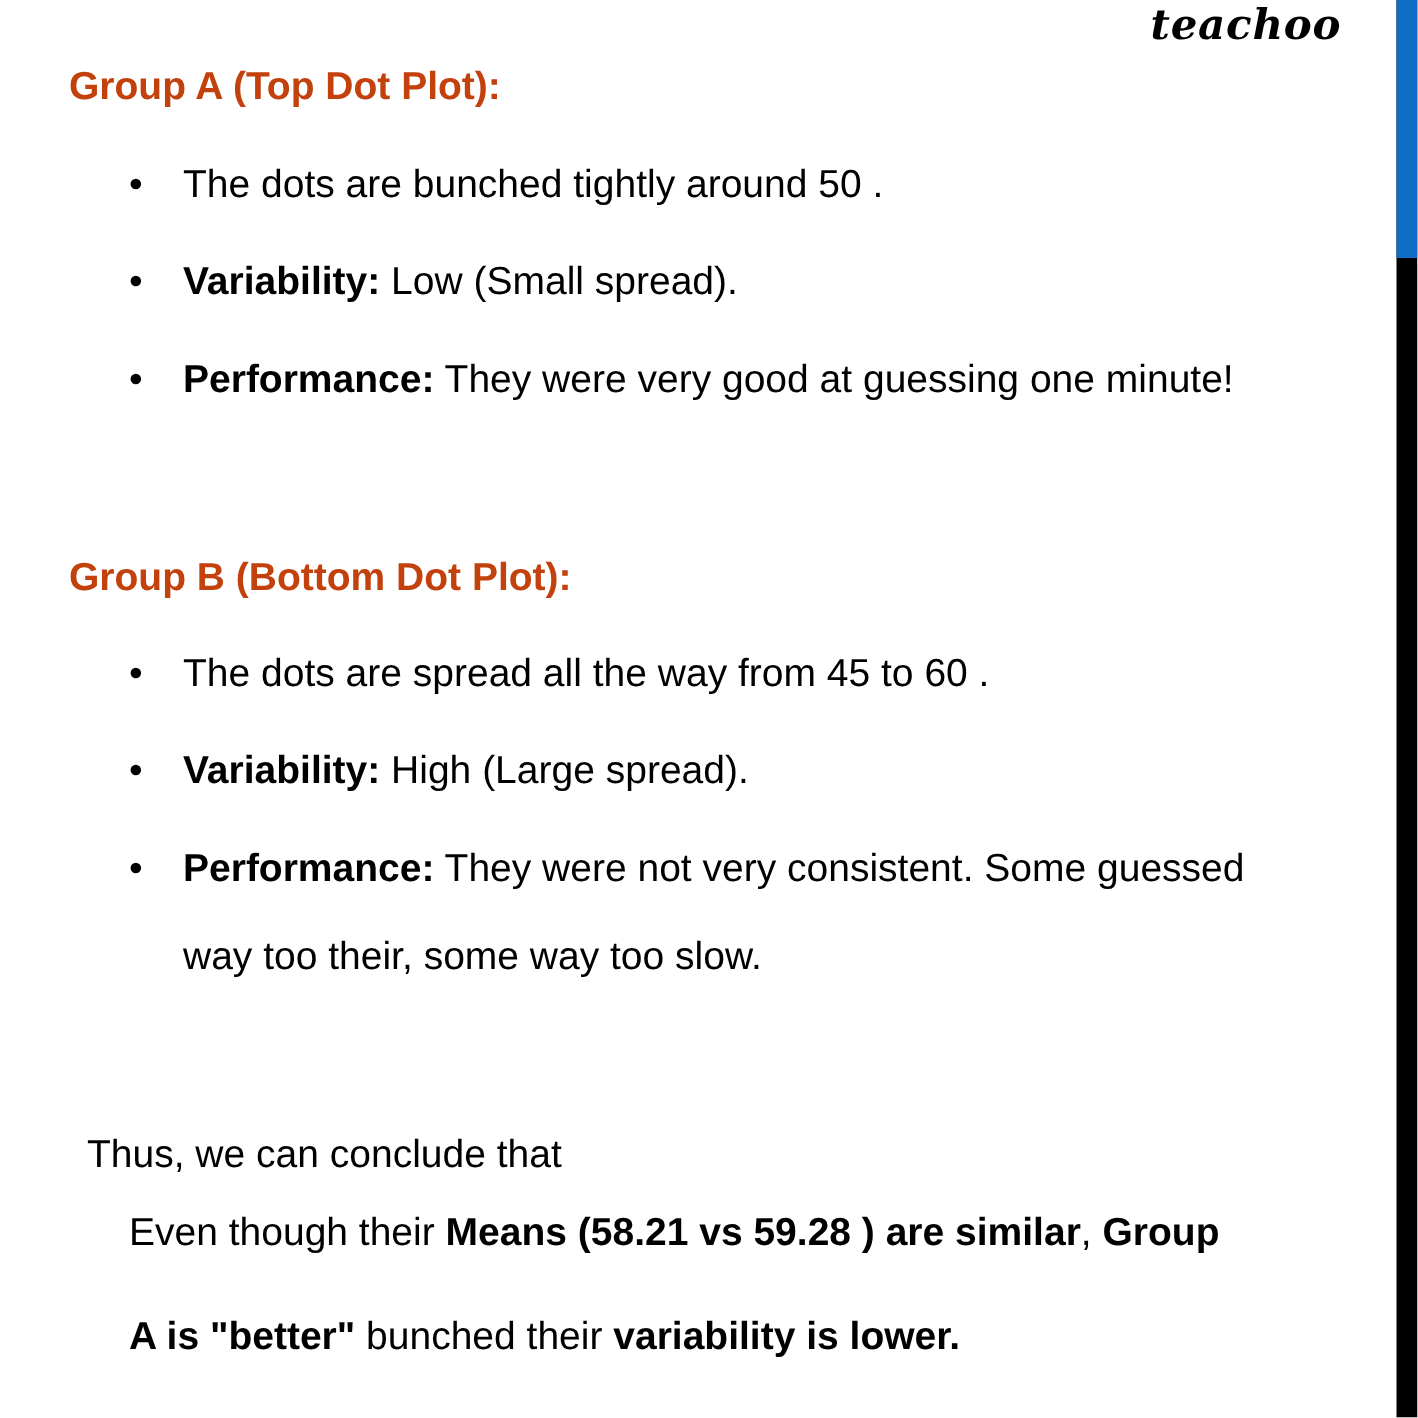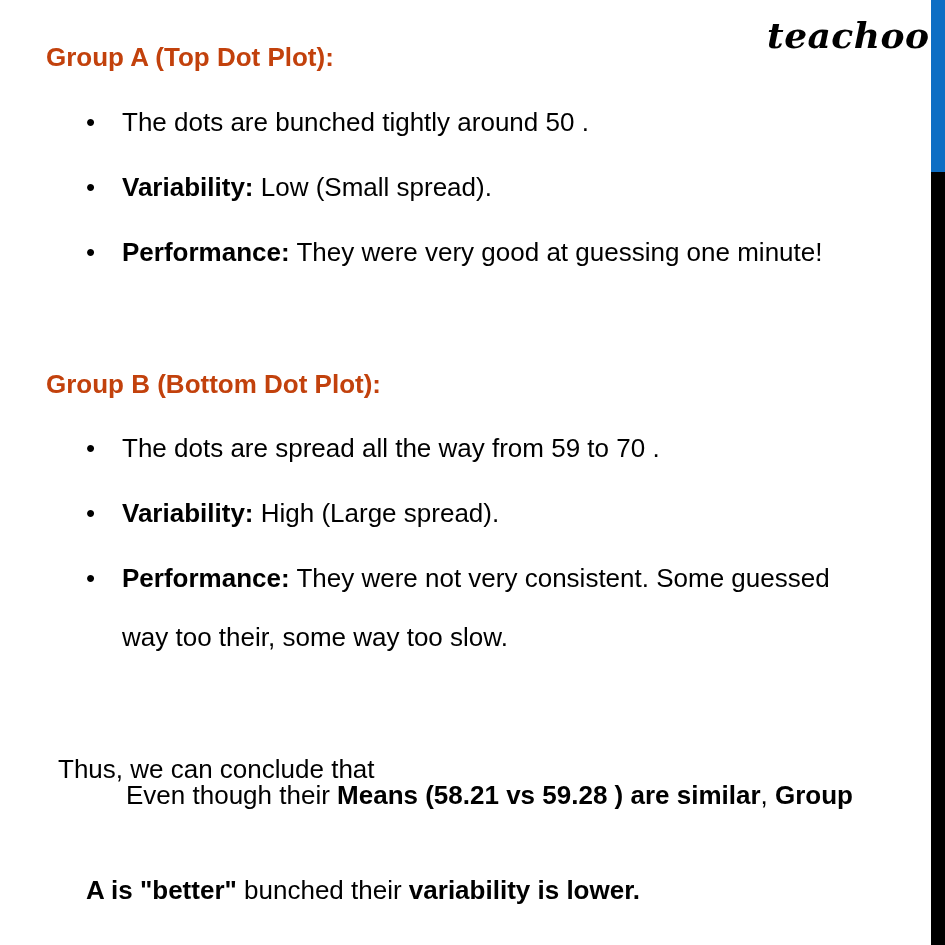--- a/index.html
+++ b/index.html
@@ -1,19 +1,19 @@
 <!DOCTYPE html>
 <html><head>
 <meta charset="utf-8">
 <style>
   html, body { margin:0; padding:0; }
   body { width:945px; height:945px; background:#ffffff; position:relative; overflow:hidden; font-family:"Liberation Sans", "DejaVu Sans", sans-serif; color:#000; }
   .side-black { position:absolute; left:931px; top:0; width:14px; height:945px; background:#000; }
   .side-blue { position:absolute; left:931px; top:0; width:14px; height:172px; background:#0d6ec4; }
-  .logo { position:absolute; left:767px; top:14px; font-family:"DejaVu Serif", serif; font-style:italic; font-weight:bold; font-size:36px; letter-spacing:0.5px; color:#000; }
+  .logo { position:absolute; left:767px; top:0; font-family:"DejaVu Serif", serif; font-style:italic; font-weight:bold; font-size:28px; letter-spacing:0.5px; color:#000; }
   .heading { position:absolute; left:46px; font-weight:bold; font-size:26px; color:#c2410c; }
   .bullet { position:absolute; left:86px; font-size:26px; line-height:58px; }
   .bullet .dot { position:absolute; left:0; top:0; }
   .bullet .txt { position:absolute; left:36px; top:0; white-space:nowrap; }
   .para { position:absolute; left:46px; font-size:26px;margin-left:12px; }
   .indent { position:absolute; left:86px; font-size:26px; white-space:nowrap; }
   b { font-weight:bold; }
 </style>
 </head>
 <body>
@@ -35,31 +35,31 @@
 </div>
 <div class="bullet" style="top:223px;">
   <span class="dot">•</span>
   <span class="txt"><b>Performance:</b><span> They were very good at guessing one minute!</span></span>
 </div>
 
 <div class="heading" style="top:369px;">Group B (Bottom Dot Plot):</div>
 
 <div class="bullet" style="top:419px;">
   <span class="dot">•</span>
-  <span class="txt">The dots are spread all the way from 59 to 70 .</span>
+  <span class="txt">The dots are spread all the way from 45 to 60 .</span>
 </div>
 <div class="bullet" style="top:484px;">
   <span class="dot">•</span>
   <span class="txt"><b>Variability:</b><span> High (Large spread).</span></span>
 </div>
 <div class="bullet" style="top:549px;">
   <span class="dot">•</span>
   <span class="txt"><b>Performance:</b><span> They were not very consistent. Some guessed</span></span>
 </div>
 <div class="bullet" style="top:608px;">
   <span class="txt">way too their, some way too slow.</span>
 </div>
 
 <div class="para" style="top:754px;">Thus, we can conclude that</div>
 
-<div class="indent" style="top:780px;margin-left:40px;"><span>Even though their </span><b>Means (58.21 vs 59.28 ) are similar</b><span>, </span><b>Group</b></div>
+<div class="indent" style="top:806px;"><span>Even though their </span><b>Means (58.21 vs 59.28 ) are similar</b><span>, </span><b>Group</b></div>
 
 <div class="indent" style="top:875px;"><b>A is "better"</b><span> bunched their </span><b>variability is lower.</b></div>
 
 </body></html>

